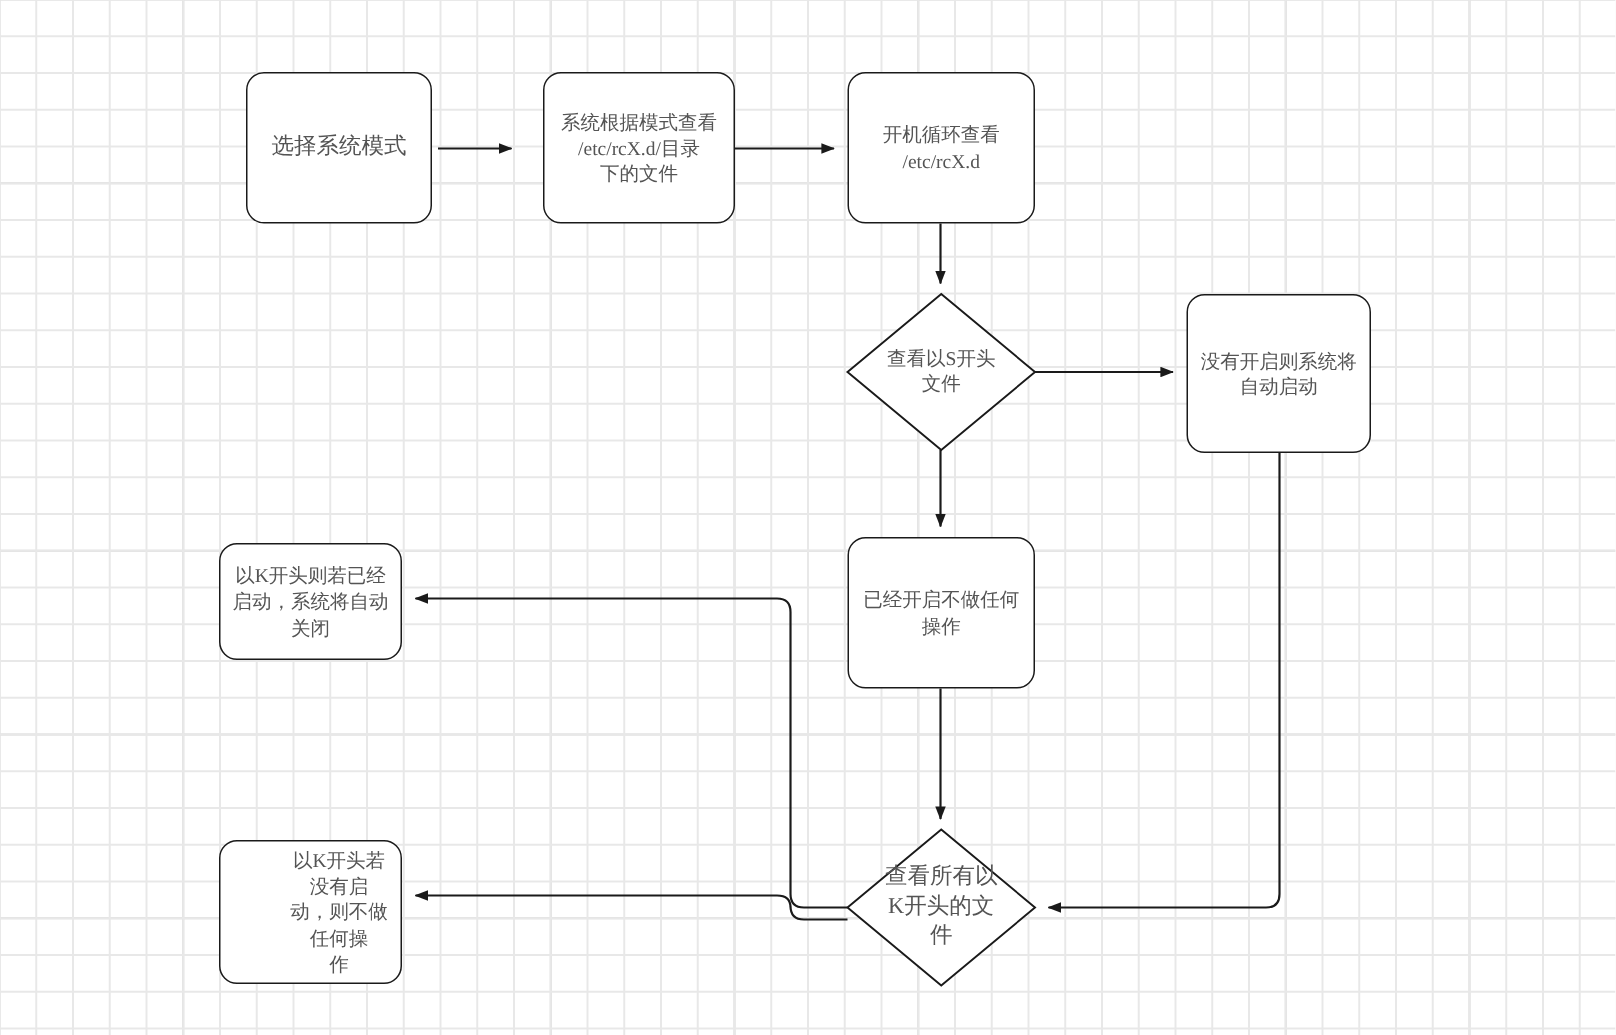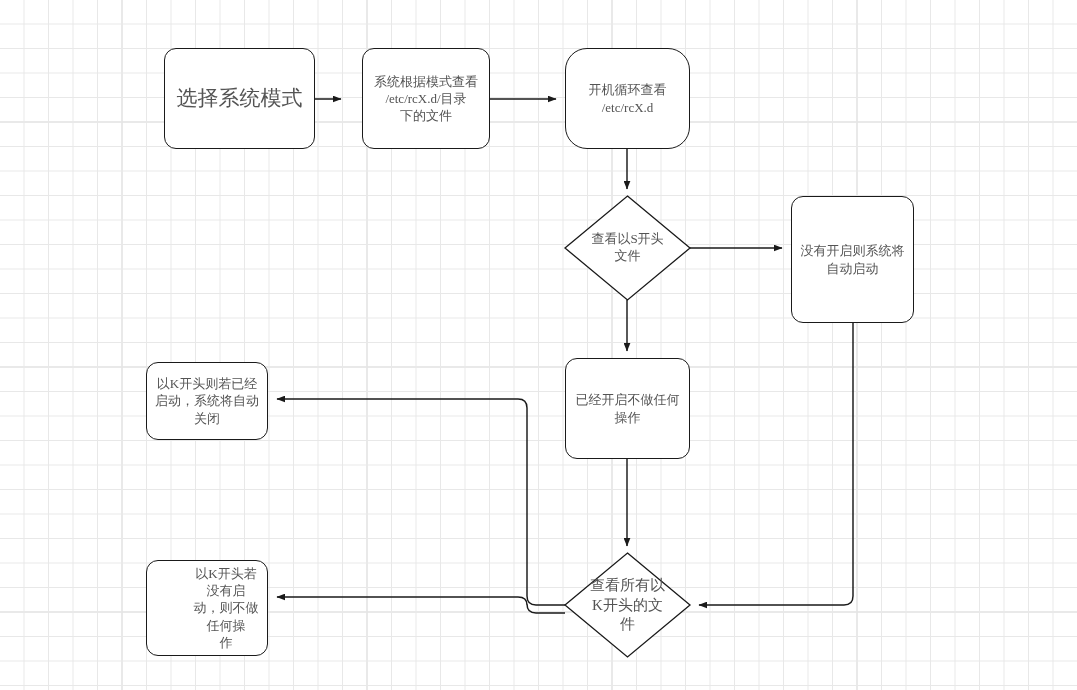--- a/index.html
+++ b/index.html
@@ -117,40 +117,40 @@
 
     <g>
       <path d="M 565 605 L 536 605 Q 527 605 527 596 L 527 408 Q 527 399 518 399 L 277 399" marker-end="url(#arrowhead)"></path>
     </g>
 
     <g>
       <path d="M 565 613 L 536 613 Q 527 613 527 604 L 527 605 Q 527 597 518 597 L 277 597" marker-end="url(#arrowhead)"></path>
     </g>
   </svg>
 
-  <div class="node" style="left:164px; top:48px; width:151px; height:101px; font-size:21px;">
+  <div class="node" style="left:164px; top:48px; width:124px; height:101px; font-size:15px;">
     <span class="label">选择系统模式</span>
   </div>
 
   <div class="node" style="left:362px; top:48px; width:128px; height:101px; font-size:13px;">
     <span class="label">系统根据模式查看<br>/etc/rcX.d/目录<br>下的文件</span>
   </div>
 
-  <div class="node" style="left:565px; top:48px; width:125px; height:101px; font-size:13px;border-radius:22px;">
+  <div class="node" style="left:565px; top:48px; width:125px; height:101px; font-size:13px;">
     <span class="label">开机循环查看<br>/etc/rcX.d</span>
   </div>
 
   <div class="diamond-wrap" style="left:565px; top:196px; width:125px; height:104px; font-size:13px;">
     <svg width="125" height="104" viewBox="0 0 125 104">
       <polygon points="62.5,0 125,52 62.5,104 0,52" fill="#ffffff" stroke="#1a1a1a" stroke-width="1.3"></polygon>
     </svg>
     <span class="label">查看以S开头文件</span>
   </div>
 
-  <div class="node" style="left:791px; top:196px; width:123px; height:127px; font-size:13px;">
+  <div class="node" style="left:791px; top:196px; width:123px; height:106px; font-size:13px;">
     <span class="label">没有开启则系统将<br>自动启动</span>
   </div>
 
   <div class="node" style="left:565px; top:358px; width:125px; height:101px; font-size:13px;">
     <span class="label">已经开启不做任何<br>操作</span>
   </div>
 
   <div class="node" style="left:146px; top:362px; width:122px; height:78px; font-size:13px;">
     <span class="label">以K开头则若已经<br>启动，系统将自动<br>关闭</span>
   </div>

